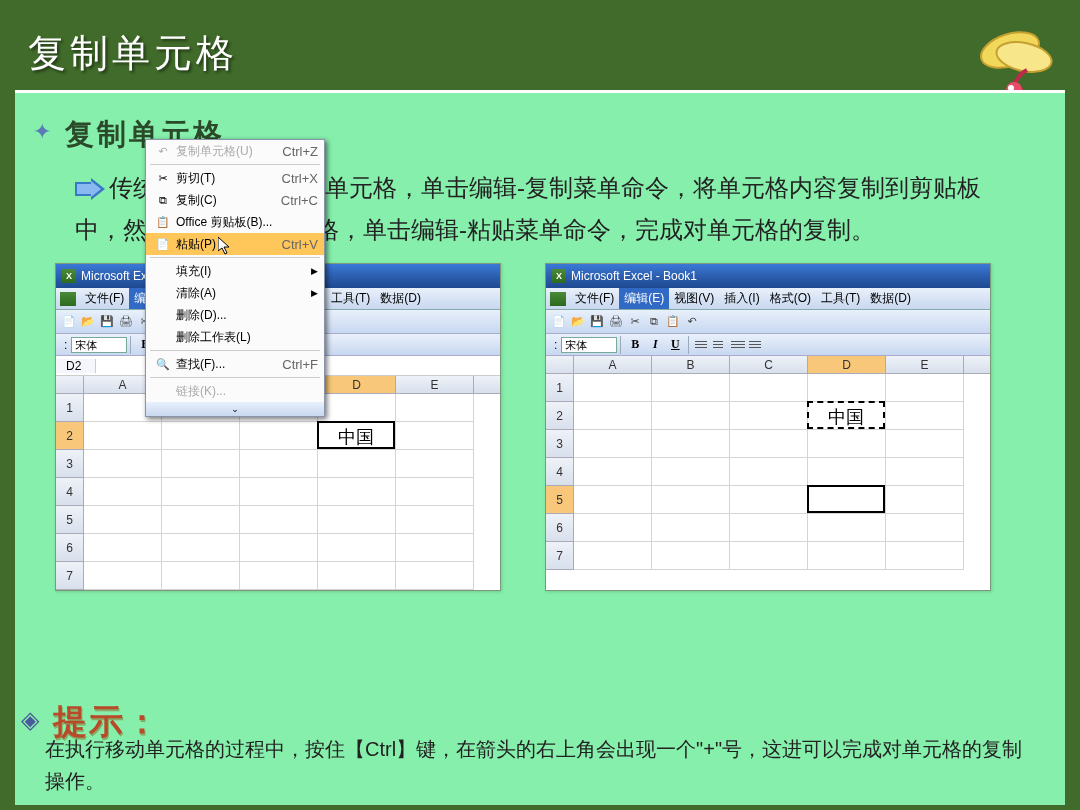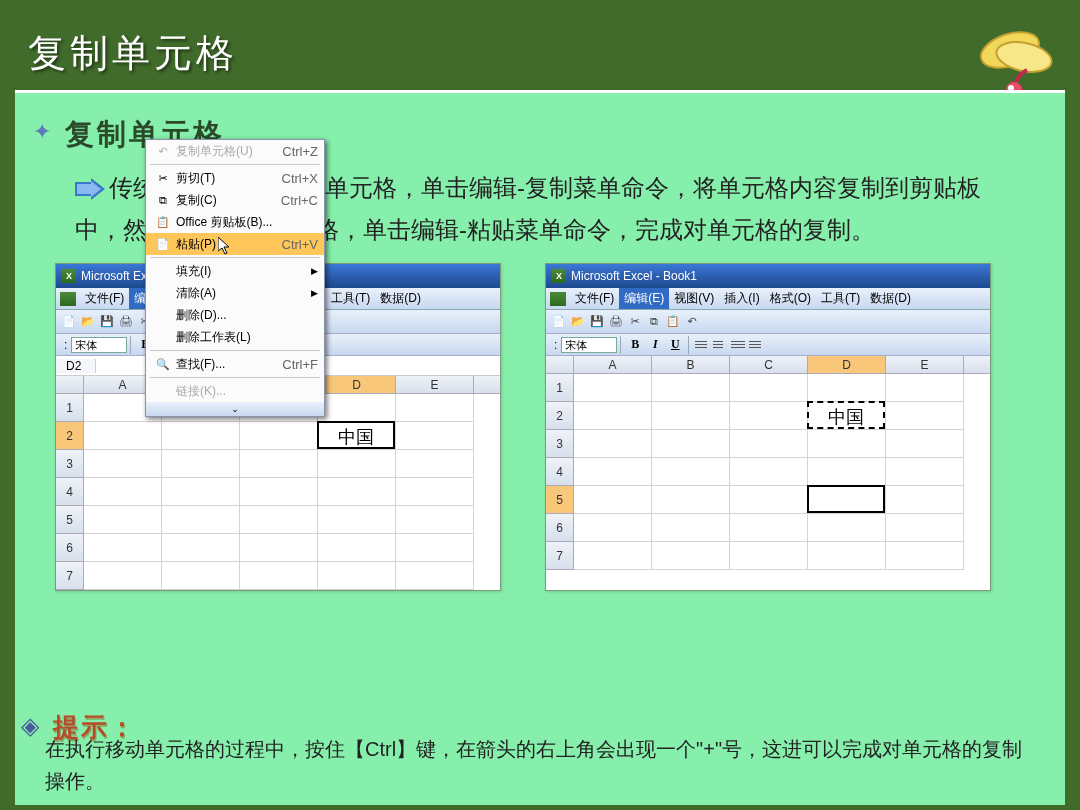--- a/index.html
+++ b/index.html
@@ -56,21 +56,21 @@
 .dd-arrow{position:absolute;right:6px;font-size:9px}
 .dd-sep{height:1px;background:#ccc;margin:2px 4px}
 .dd-expand{height:14px;display:flex;align-items:center;justify-content:center;background:linear-gradient(#e8f0fb,#c8d8f0);font-size:9px}
 .cursor-ptr{position:absolute;width:14px;height:18px;z-index:20}
 .cell-box{position:absolute;border:2px solid #000;font-size:18px;font-family:"SimSun";text-align:center;padding-top:2px}
 .marching{border:2px dashed #000}
 .sel-cell{border:2px solid #000}
 .tip-row{position:absolute;bottom:60px;left:6px;display:flex;align-items:center}
 .tip-bullet{width:26px;height:26px;position:relative;margin-right:6px}
 .tip-bullet::before{content:"◈";font-size:24px;color:#4a5a9a;position:absolute;left:0;top:-3px}
-.tip-label{font-size:26px;font-weight:bold;color:#b84a2a;text-shadow:1px 1.5px 0 #8a6;letter-spacing:2px}
+.tip-label{font-size:34px;font-weight:bold;color:#b84a2a;text-shadow:1px 1.5px 0 #8a6;letter-spacing:2px}
 .tip-text{position:absolute;bottom:8px;left:30px;right:30px;font-size:20px;color:#222;line-height:1.6}
 </style>
 </head>
 <body>
 
 <div class="slide-title">复制单元格</div>
 
 <div class="corner-deco">
 <svg class="scroll-svg" viewBox="0 0 90 90">
 <ellipse cx="38" cy="35" rx="30" ry="16" fill="#f2d85a" stroke="#c4a030" stroke-width="2" transform="rotate(-18 38 35)"></ellipse>

